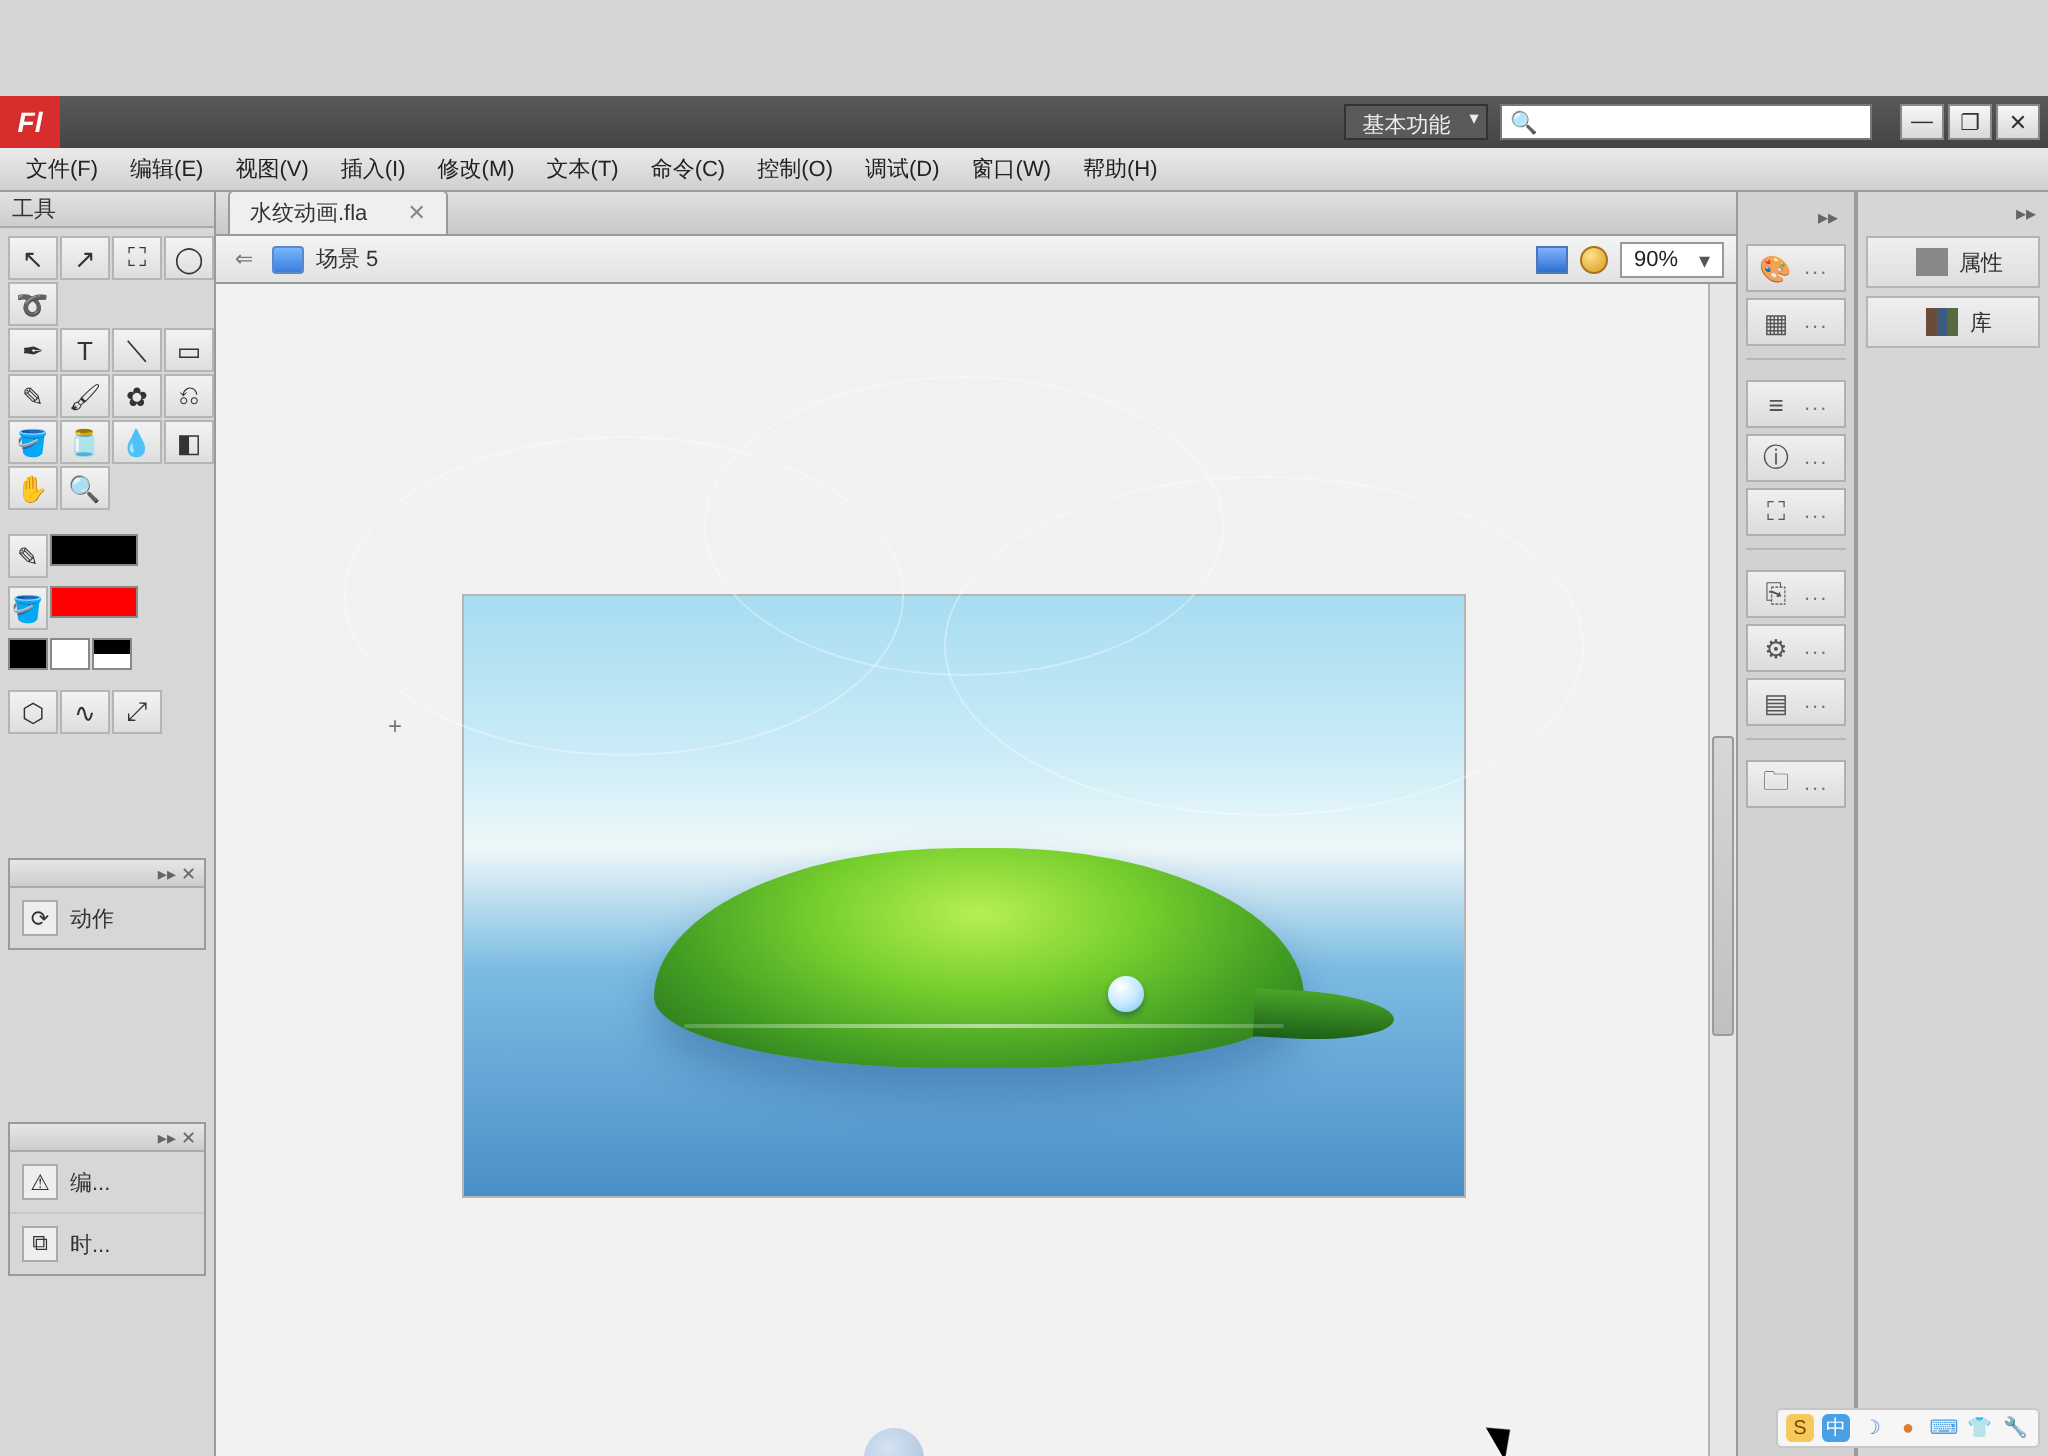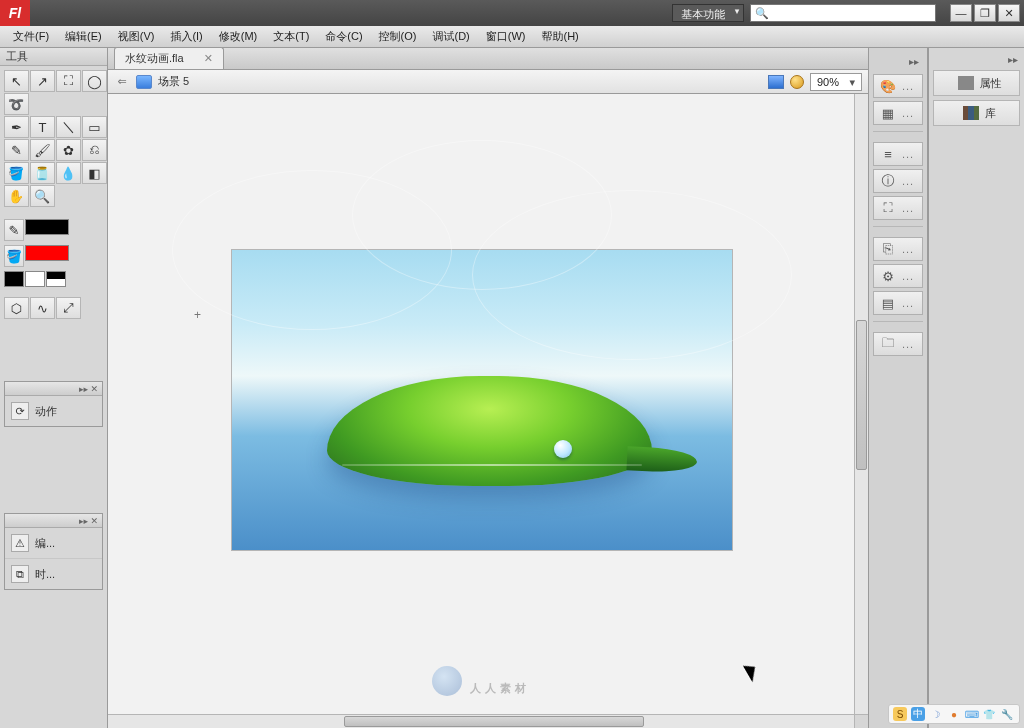--- a/index.html
+++ b/index.html
@@ -1,19 +1,19 @@
 <!DOCTYPE html>
 <html><head>
 <meta charset="utf-8">
 <style>
 * { box-sizing: border-box; margin: 0; padding: 0; font-family: "Microsoft YaHei", Arial, sans-serif; font-size: 11px; }
 body { width: 1024px; height: 728px; background: #d6d6d6; overflow: hidden; position: relative; }
 
 
-.app-header { height: 26px; background: linear-gradient(#5a5a5a, #444); display: flex; align-items: center; color: #fff; position: relative; }
+.app-header { height: 26px; background: linear-gradient(#5a5a5a, #444); display: flex; align-items: center; color: #fff; position: relative; margin-top: 48px; }
 .app-logo { width: 30px; height: 26px; background: #d82d2d; display: flex; align-items: center; justify-content: center; font-weight: bold; color: #fff; font-size: 14px; font-style: italic; }
 .header-right { margin-left: auto; display: flex; align-items: center; gap: 6px; padding-right: 4px; }
 .workspace-select { background: #5a5a5a; border: 1px solid #333; color: #eee; padding: 2px 18px 2px 8px; height: 18px; position: relative; }
 .workspace-select::after { content: "▾"; position: absolute; right: 4px; top: 1px; font-size: 9px; }
 .search-wrap { display: flex; align-items: center; border: 1px solid #777; background: #fff; height: 18px; padding: 0 4px; }
 .search-wrap span { color: #888; font-size: 11px; margin-right: 2px; }
 .search-input { border: none; outline: none; width: 160px; height: 14px; font-size: 11px; }
 .win-ctrls { display: flex; gap: 2px; margin-left: 8px; }
 .win-btn { width: 22px; height: 18px; background: linear-gradient(#f7f7f7,#d9d9d9); border: 1px solid #888; display: flex; align-items: center; justify-content: center; font-size: 11px; color: #333; cursor: default; }
 

